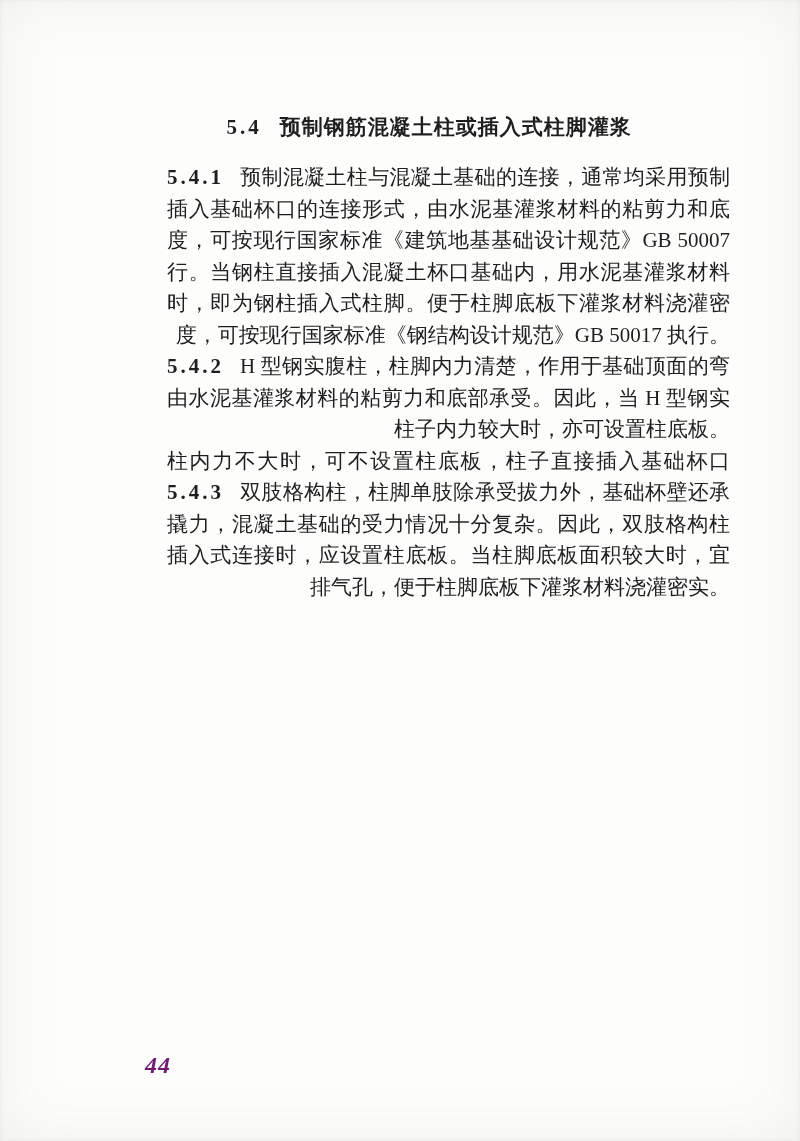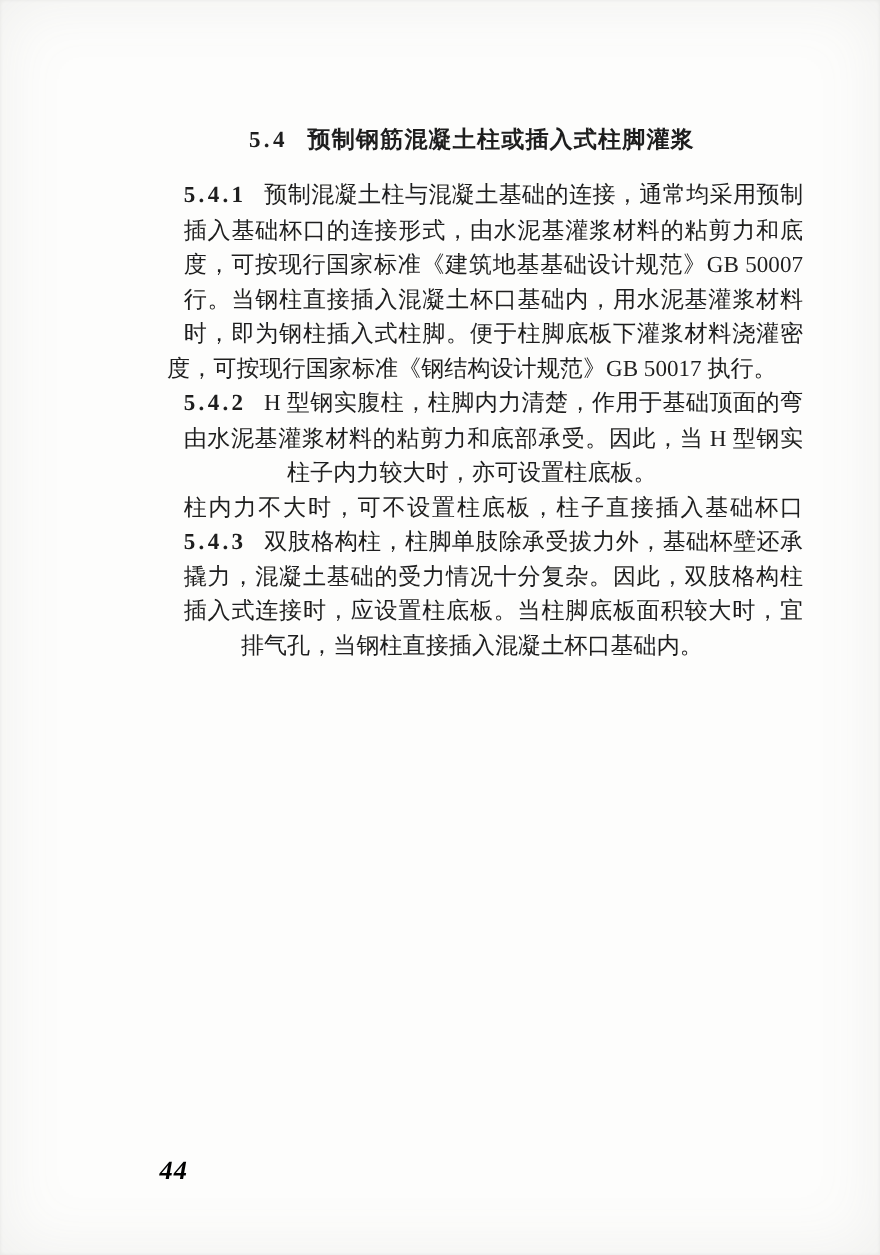--- a/index.html
+++ b/index.html
@@ -39,21 +39,21 @@
     letter-spacing: 3px;
   }
   .body-sections {
     margin-top: 20px;
   }
   .bodyline {
     height: 31.5px;
     line-height: 31.5px;
     font-size: 21px;
     white-space: nowrap;
-    text-align: center;
+    text-align: right;
   }
   .bodyline.just {
     white-space: normal;
     text-align: justify;
     text-align-last: justify;
     text-justify: inter-character;
     overflow: hidden;
     margin-left: 39px;
   }
   .secnum {
@@ -62,21 +62,21 @@
     margin-right: 16px;
   }
   .page-number {
     position: absolute;
     left: 145px;
     top: 1052px;
     font-size: 24px;
     font-style: italic;
     font-weight: bold;
     letter-spacing: 1px;
-    color: #000000;
+    color: #701a75;
   }
 </style>
 </head>
 <body>
 
 <div class="page">
   <div class="content">
     <div class="doc-title">
       <span class="t-num">5.4</span><span>预制钢筋混凝土柱或插入式柱脚灌浆</span>
     </div>
@@ -87,17 +87,17 @@
         <div class="bodyline just">行。当钢柱直接插入混凝土杯口基础内，用水泥基灌浆材料固定</div>
         <div class="bodyline just">时，即为钢柱插入式柱脚。便于柱脚底板下灌浆材料浇灌密实</div>
         <div class="bodyline">度，可按现行国家标准《钢结构设计规范》GB 50017 执行。</div>
         <div class="bodyline just"><span class="secnum">5.4.2</span><span>H 型钢实腹柱，柱脚内力清楚，作用于基础顶面的弯矩</span></div>
         <div class="bodyline just">由水泥基灌浆材料的粘剪力和底部承受。因此，当 H 型钢实腹</div>
         <div class="bodyline">柱子内力较大时，亦可设置柱底板。</div>
         <div class="bodyline just">柱内力不大时，可不设置柱底板，柱子直接插入基础杯口内。当</div>
         <div class="bodyline just"><span class="secnum">5.4.3</span><span>双肢格构柱，柱脚单肢除承受拔力外，基础杯壁还承受</span></div>
         <div class="bodyline just">撬力，混凝土基础的受力情况十分复杂。因此，双肢格构柱采用</div>
         <div class="bodyline just">插入式连接时，应设置柱底板。当柱脚底板面积较大时，宜设置</div>
-        <div class="bodyline">排气孔，当钢柱直接插入混凝土杯口基础内。</div>
+        <div class="bodyline">排气孔，便于柱脚底板下灌浆材料浇灌密实。</div>
       </div>
   </div>
   <div class="page-number">44</div>
 </div>
 
 </body></html>

